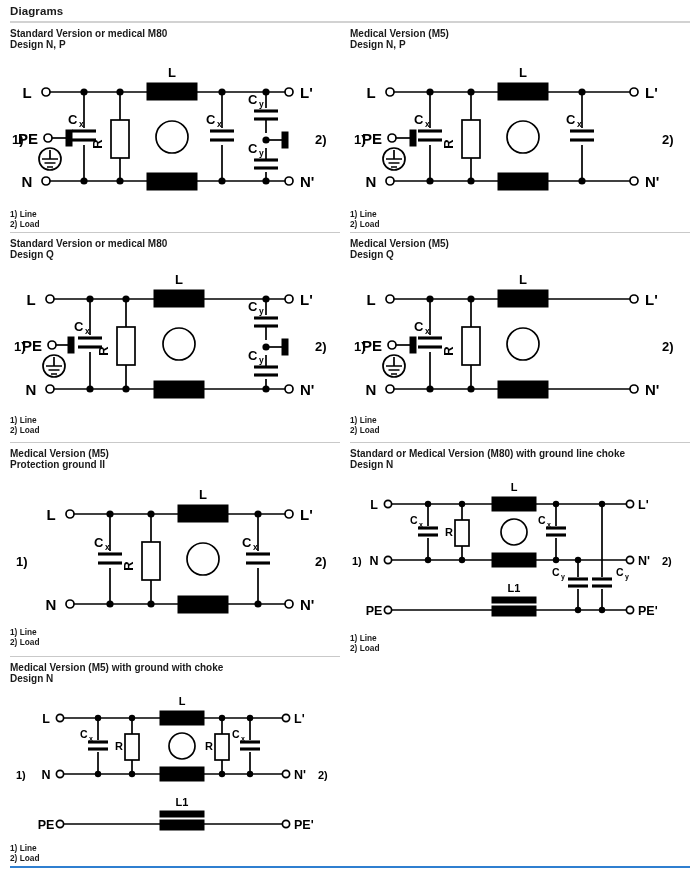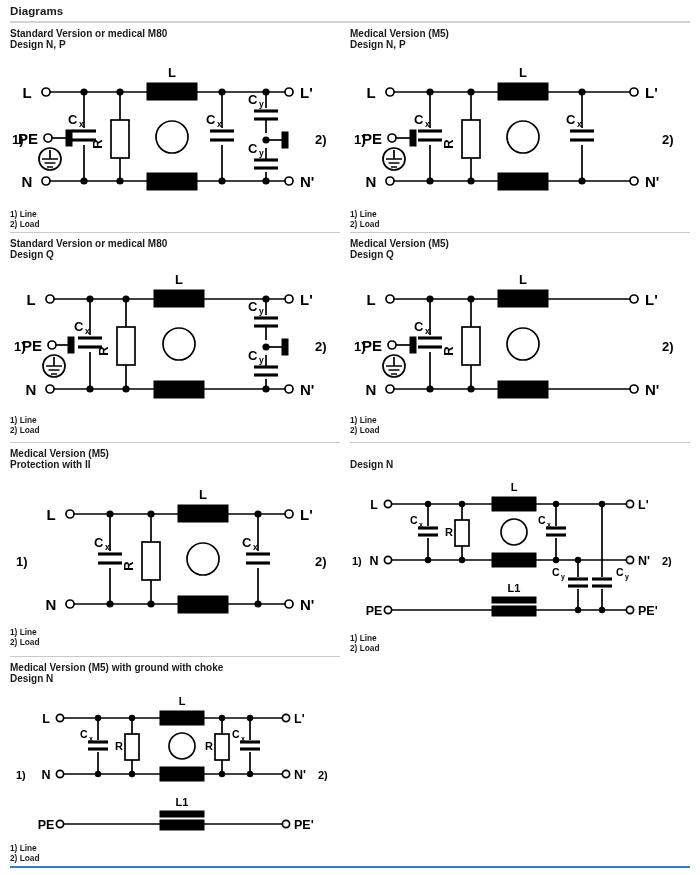--- a/index.html
+++ b/index.html
@@ -310,21 +310,21 @@
         <text class="lbl lbl-comp" x="173" y="20" text-anchor="middle">L</text>
       </svg>
     </div>
     <div class="foot" style="top:178px;">1) Line</div>
     <div class="foot" style="top:188px;">2) Load</div>
   </div>
 
   <div class="panel" style="left:10px;top:448px;width:330px;height:205px;">
     <div class="sep" style="top:-6px;width:330px;"></div>
     <div class="cap-title" style="top:0;">Medical Version (M5)</div>
-    <div class="cap-title" style="top:11px;">Protection with II</div>
+    <div class="cap-title" style="top:11px;">Protection ground II</div>
     <div class="dwg" style="top:28px;left:0;">
       <svg width="330" height="145" viewBox="0 0 330 145">
         <path class="wire" d="M64 38 H275"></path>
         <path class="wire" d="M64 128 H275"></path>
         <circle class="term" cx="60" cy="38" r="4"></circle>
         <circle class="term" cx="279" cy="38" r="4"></circle>
         <circle class="term" cx="60" cy="128" r="4"></circle>
         <circle class="term" cx="279" cy="128" r="4"></circle>
         <text class="lbl lbl-term" x="41" y="44" text-anchor="middle">L</text>
         <text class="lbl lbl-term" x="290" y="44">L'</text>
@@ -360,20 +360,21 @@
         <text class="lbl lbl-c" x="232" y="71">C</text>
         <text class="lbl lbl-sub" x="243" y="74">x</text>
       </svg>
     </div>
     <div class="foot" style="top:180px;">1) Line</div>
     <div class="foot" style="top:190px;">2) Load</div>
   </div>
 
   <div class="panel" style="left:350px;top:448px;width:340px;height:205px;">
     <div class="sep" style="top:-6px;width:340px;"></div>
+    <div class="cap-title" style="top:0;">Standard or Medical Version (M80) with ground line choke</div>
     <div class="cap-title" style="top:11px;">Design N</div>
     <div class="dwg" style="top:28px;left:0;">
       <svg width="340" height="150" viewBox="0 0 340 150">
 
         <path class="wire" d="M42 28 H276"></path>
 
         <path class="wire" d="M42 84 H276"></path>
 
         <path class="wire" d="M42 134 H276"></path>
         <circle class="term" cx="38" cy="28" r="3.6"></circle>

